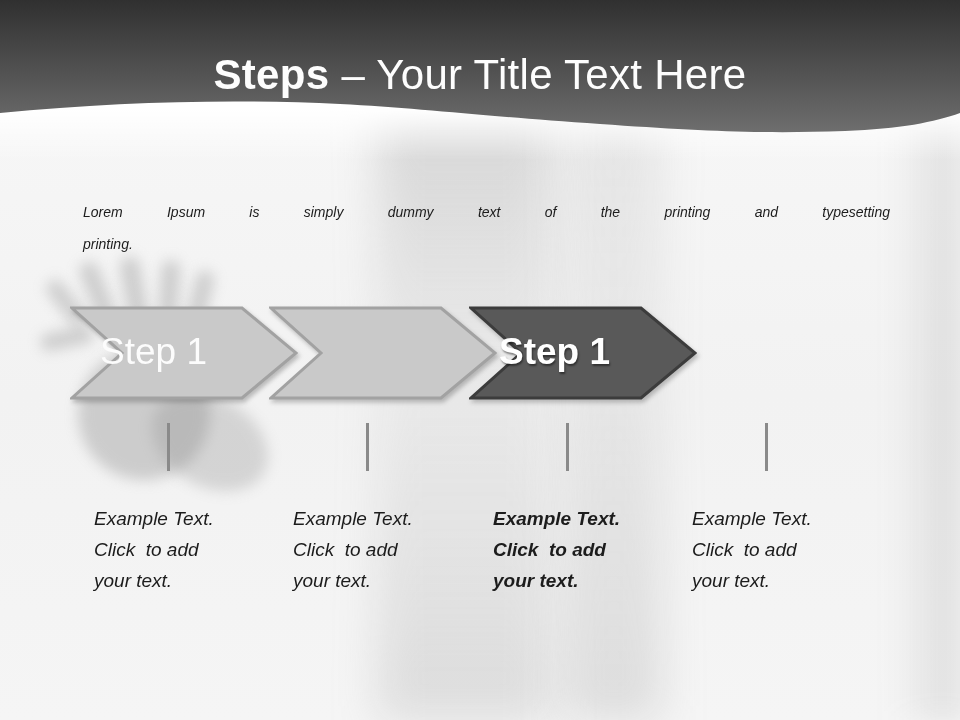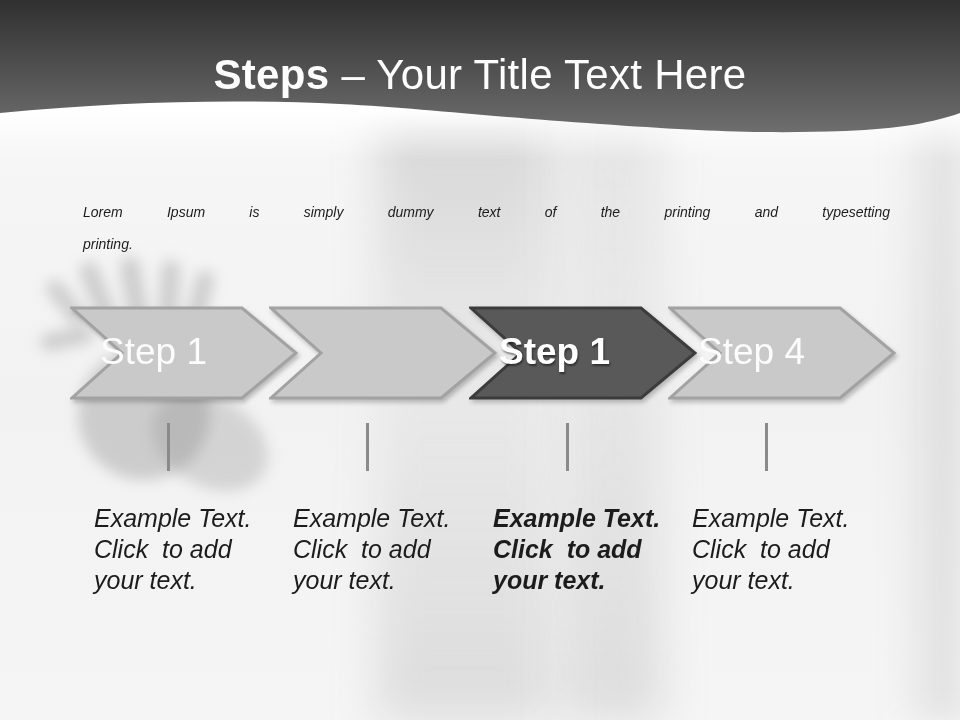--- a/index.html
+++ b/index.html
@@ -86,21 +86,21 @@
   .step-group.active .step-label{
     font-weight:700;color:#ffffff;
     text-shadow:1px 2px 2px rgba(0,0,0,.45);
   }
   .connector{
     position:absolute;left:97px;top:117px;width:3px;height:48px;
     background:var(--connector_color,#8a8a8a);
   }
   .step-desc{
     position:absolute;left:24px;top:197px;width:172px;
-    font-style:italic;font-size:25px;line-height:31px;
+    font-style:italic;font-size:19px;line-height:31px;
     color:var(--text_color,#1c1c1c);white-space:pre-wrap;
   }
   .step-group.active .step-desc{font-weight:700;}
 </style>
 </head>
 <body>
 
 <div class="slide">
 
   <div class="bg-band band-mid"></div>
@@ -171,25 +171,19 @@
       </svg>
       <div class="step-label">Step 1</div>
     </div>
     <div class="connector"></div>
     <div class="step-desc">Example Text.
 Click  to add
 your text.</div>
   </div>
 
   <div class="step-group step-g3">
-    <div class="chevron">
-      <svg width="228" height="94" viewBox="0 0 228 94" aria-hidden="true">
-        <polygon class="chevron-shape" points="2,2 172,2 226,47 172,92 2,92 52,47"></polygon>
-      </svg>
-      <div class="step-label">Step 4</div>
-    </div>
     <div class="connector"></div>
     <div class="step-desc">Example Text.
 Click  to add
 your text.</div>
   </div>
 
 </div>
 
 </body></html>

